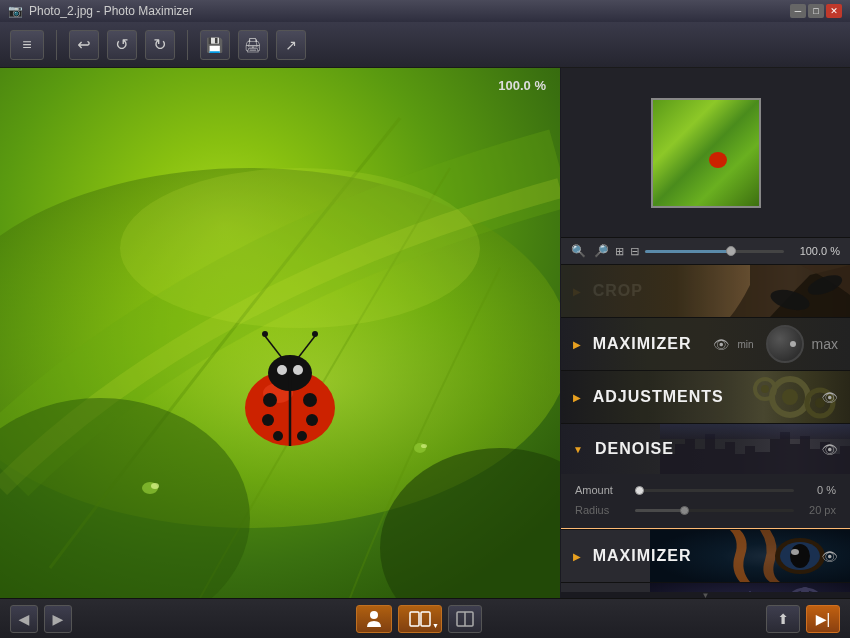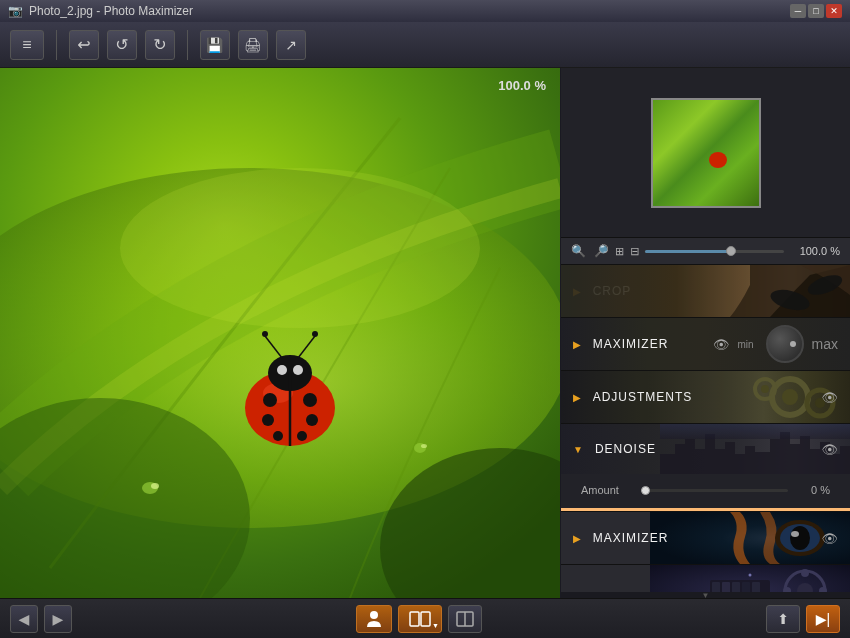--- a/index.html
+++ b/index.html
@@ -99,36 +99,36 @@
     .panel-sections { flex: 1; overflow-y: auto; overflow-x: hidden; }
     .panel-sections::-webkit-scrollbar { width: 5px; }
     .panel-sections::-webkit-scrollbar-track { background: #222; }
     .panel-sections::-webkit-scrollbar-thumb { background: #555; border-radius: 3px; }
 
     .section-header {
       height: 48px; display: flex; align-items: center; padding: 0 12px; gap: 8px;
       cursor: pointer; position: relative; overflow: hidden;
     }
     .section-triangle { color: #e8a020; font-size: 10px; margin-right: 4px; }
-    .section-label { color: #f0f0f0; font-size: 12px; font-weight: normal; letter-spacing: 1px; flex: 1; }
+    .section-label { color: #f0f0f0; font-size: 16px; font-weight: bold; letter-spacing: 1px; flex: 1; }
     .section-eye { color: #aaa; font-size: 13px; cursor: pointer; }
     .crop-img {
       position: absolute; right: 0; top: 0; bottom: 0; width: 200px;
       background: linear-gradient(135deg, #2a2a2a 0%, #3a3020 40%, #5a4a30 60%, #3a2a18 80%, #6a5a40 100%);
       opacity: 0.7;
     }
     .maximizer-knob {
       width: 44px; height: 44px; background: radial-gradient(circle at 35% 35%, #555, #222);
       border-radius: 50%; border: 2px solid #444; position: relative; margin-left: 8px;
     }
     .knob-dot {
       position: absolute; width: 6px; height: 6px; background: #aaa; border-radius: 50%;
       top: 50%; right: 6px; transform: translateY(-50%);
     }
-    .denoise-expanded { padding: 6px 6px 8px; border-bottom: 3px solid #fdba74; }
+    .denoise-expanded { padding: 6px 0 8px; border-bottom: 1px solid #fdba74; }
     .slider-row {
       display: flex; align-items: center; padding: 4px 14px; gap: 8px;
     }
     .slider-row-label { color: #aaa; font-size: 11px; width: 52px; }
     .slider-track {
       flex: 1; height: 3px; background: #333; border-radius: 2px; position: relative;
     }
     .slider-fill { height: 100%; background: #666; border-radius: 2px; }
     .slider-thumb {
       width: 9px; height: 9px; background: #ccc; border-radius: 50%;
@@ -378,20 +378,28 @@
 
         <div class="denoise-expanded" style="background:#222228;">
           <div class="slider-row">
             <span class="slider-row-label">Amount</span>
             <div class="slider-track">
               <div class="slider-fill" style="width:2%;"></div>
               <div class="slider-thumb" style="left:0%;background:#ddd;"></div>
             </div>
             <span class="slider-value">0 %</span>
           </div>
+          <div class="slider-row">
+            <span class="slider-row-label" style="color:#666;">Radius</span>
+            <div class="slider-track" style="background:#2a2a2a;">
+              <div class="slider-fill" style="width:30%;background:#4a4a4a;"></div>
+              <div class="slider-thumb" style="left:28%;background:#888;border-color:#666;"></div>
+            </div>
+            <span class="slider-value" style="color:#666;">20 px</span>
+          </div>
         </div>
       </div>
 
       <div style="border-bottom:1px solid #111;">
         <div class="section-header" style="height:52px;position:relative;overflow:hidden;">
           <div style="position:absolute;right:0;top:0;bottom:0;width:100%;overflow:hidden;">
 
             <svg style="position:absolute;right:0;top:0;width:200px;height:52px;" viewBox="0 0 200 52">
               <defs>
                 <radialGradient id="tigerGrad" cx="60%" cy="50%" r="60%">

